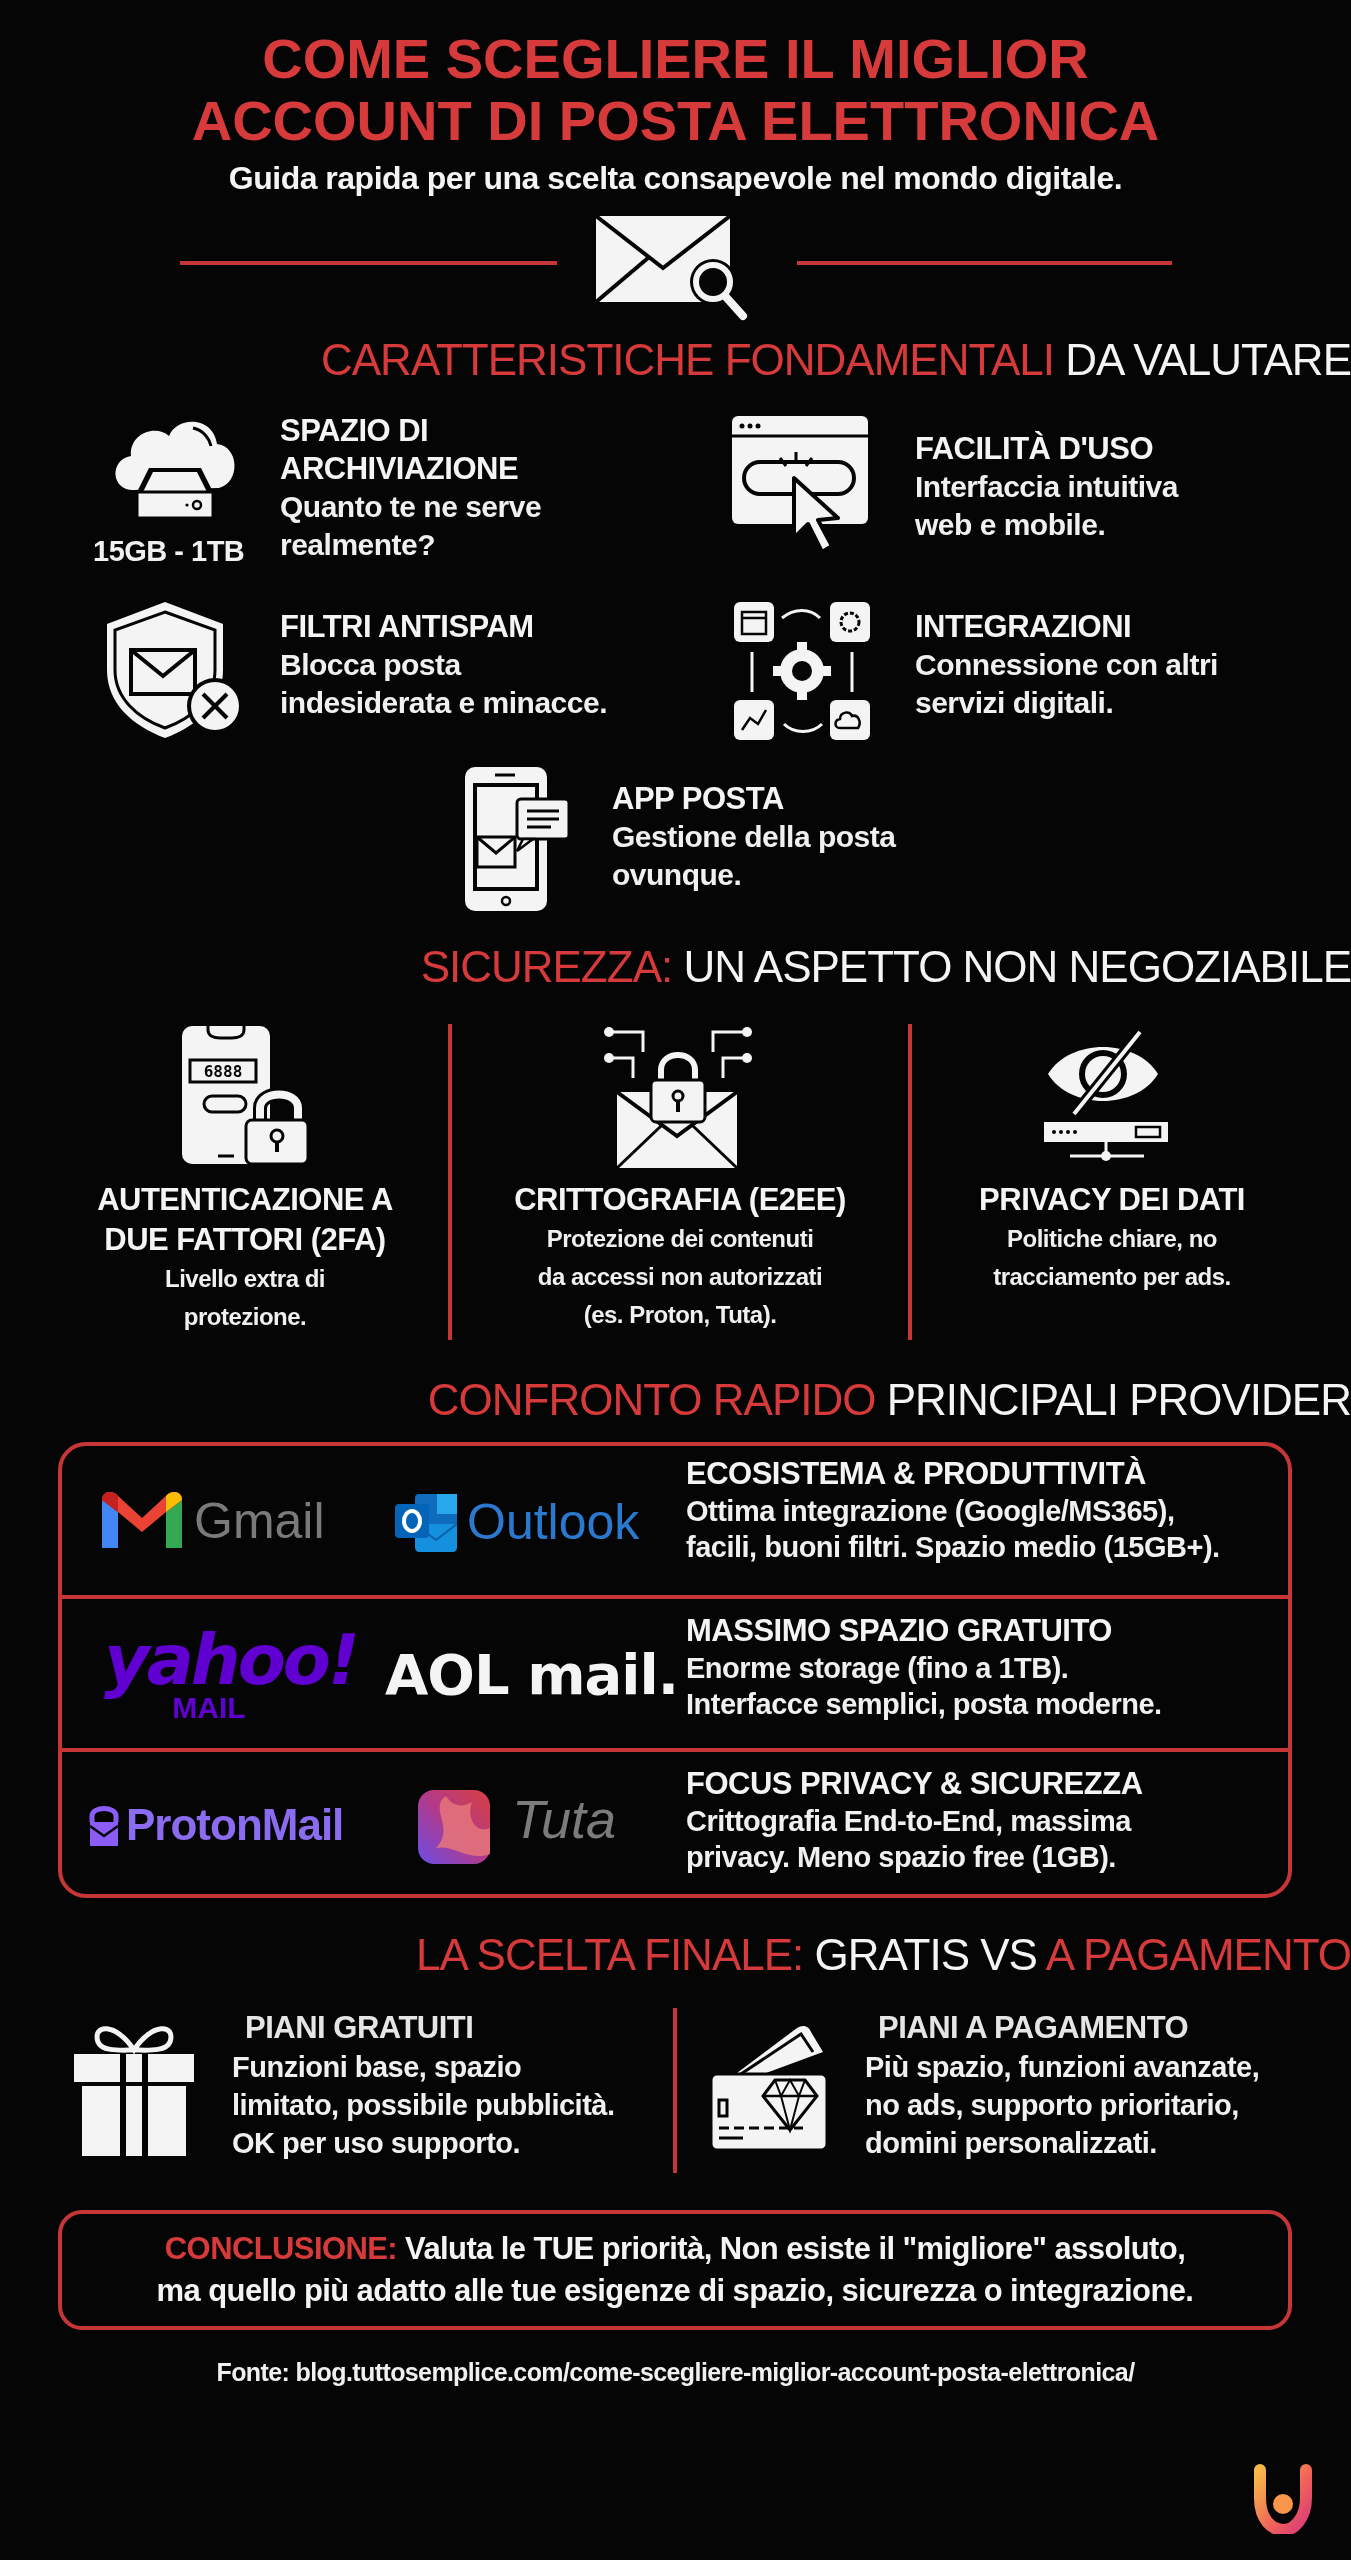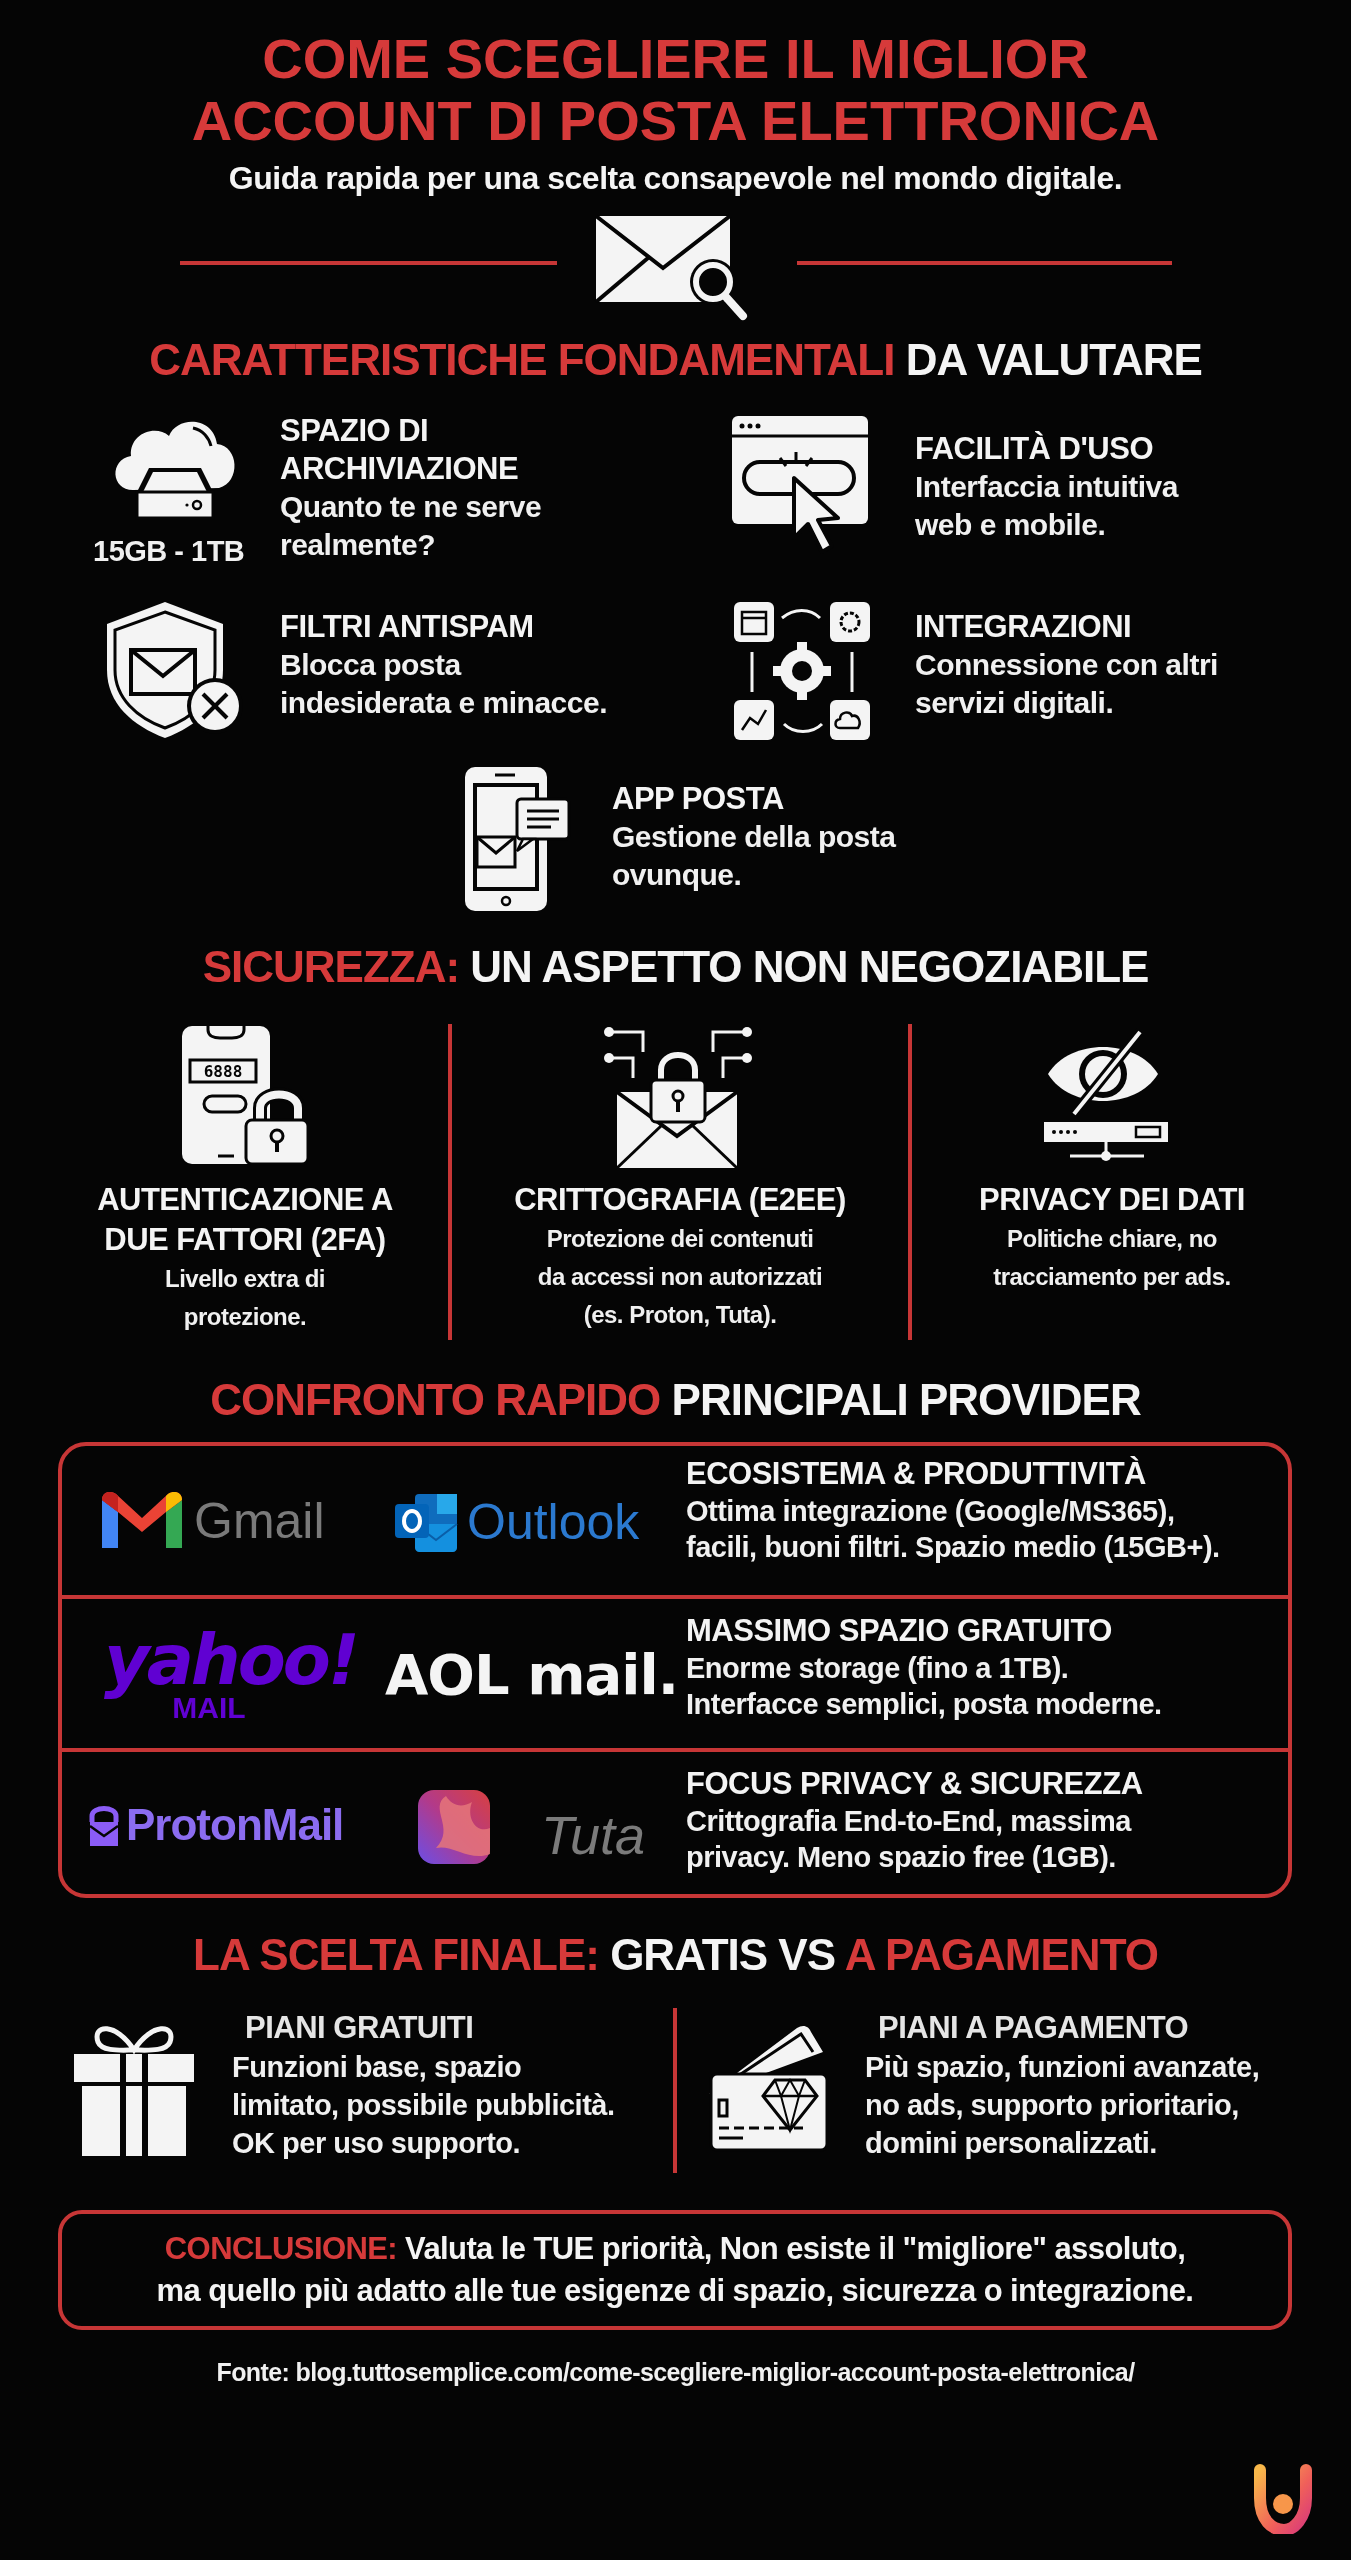--- a/index.html
+++ b/index.html
@@ -10,21 +10,21 @@
   .white { color: #f4f4f4; }
   .center { text-align: center; }
 
   
   #title { left: 0; width: 1351px; top: 28px; font-size: 56px; line-height: 62px; font-weight: bold; text-align: center; color: #d63a3a; }
   #subtitle { left: 0; width: 1351px; top: 160px; font-size: 32px; font-weight: bold; text-align: center; color: #f4f4f4; letter-spacing: -0.5px; }
   .hr-red { height: 4px; background: #c73636; }
   #hero-icon { left: 590px; top: 212px; width: 170px; height: 110px; }
 
   
-  .sec-head { left: 0; width: 1351px; text-align: center; font-size: 44px; font-weight: bold; letter-spacing: -1px; }
+  .sec-head { left: 0; width: 1351px; text-align: right; font-size: 44px; font-weight: normal; letter-spacing: -1px; }
 
   
   .feat-title { font-size: 31px; font-weight: bold; line-height: 38px; color: #f4f4f4; letter-spacing: -0.5px; }
   .feat-desc { font-size: 30px; line-height: 38px; color: #f0f0f0; font-weight: bold; letter-spacing: -0.5px; }
   .icon svg { display: block; }
 
   
   .sec-col { text-align: center; }
   .sec-title { font-size: 31px; font-weight: bold; line-height: 40px; color: #f4f4f4; letter-spacing: -0.5px; }
   .sec-desc { font-size: 24px; line-height: 38px; color: #f0f0f0; font-weight: bold; letter-spacing: -0.5px; }
@@ -327,21 +327,21 @@
 <div class="abs" style="left:88px; top:1800px; display:flex; align-items:center;">
   <span class="icon">
     <svg width="32" height="46" viewBox="0 0 32 46">
       <path d="M4,20 L4,14 C4,4 28,4 28,14 L28,20" fill="none" stroke="#8b5cf6" stroke-width="5"></path>
       <rect x="2" y="20" width="28" height="24" fill="#8b5cf6"></rect>
       <polyline points="2,24 16,34 30,24" fill="none" stroke="#050505" stroke-width="2.5"></polyline>
     </svg>
   </span>
   <span style="color:#8b6cf0; font-size:44px; margin-left:6px; font-weight:bold; letter-spacing:-1px;">ProtonMail</span>
 </div>
-<div class="abs" style="left:416px; top:1788px; display:flex; align-items:flex-end;gap:29px;">
+<div class="abs" style="left:416px; top:1788px; display:flex; align-items:flex-start;">
   <span class="icon">
     <svg width="76" height="78" viewBox="0 0 76 78">
       <defs>
         <linearGradient id="tutaG" x1="0" y1="1" x2="1" y2="0">
           <stop offset="0" stop-color="#6b4ee6"></stop>
           <stop offset="0.5" stop-color="#b23a8a"></stop>
           <stop offset="1" stop-color="#d84040"></stop>
         </linearGradient>
       </defs>
       <rect x="2" y="2" width="72" height="74" rx="16" fill="url(#tutaG)"></rect>

